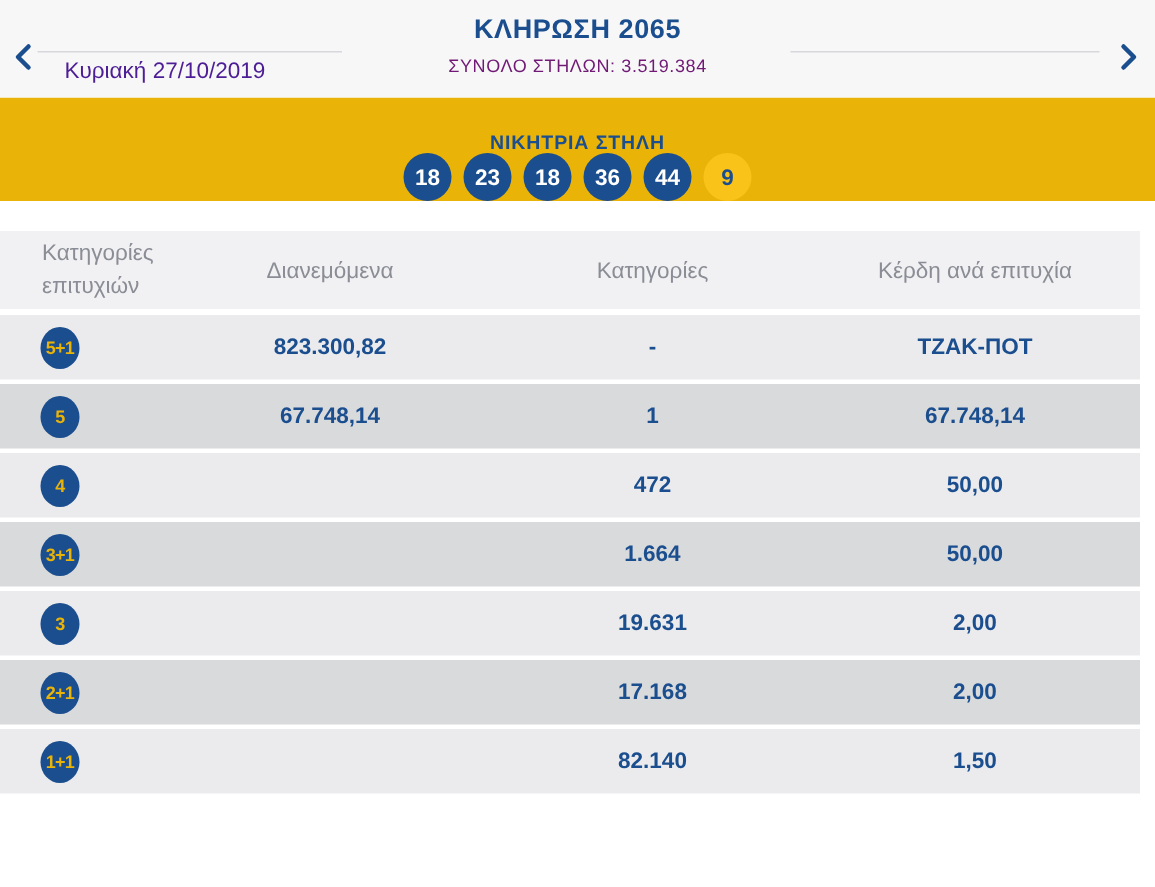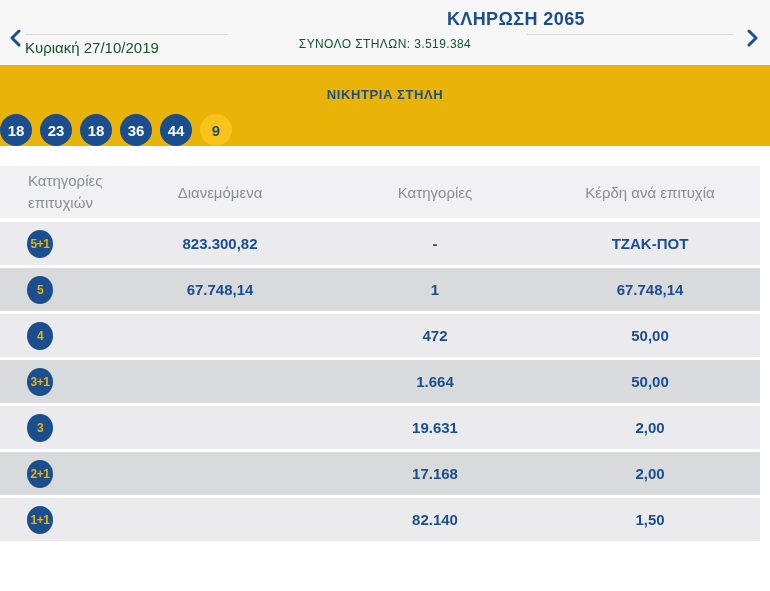--- a/index.html
+++ b/index.html
@@ -9,29 +9,29 @@
 
   
   .top-bar { position: relative; width: 770px; height: 65px; background: #f7f7f8; }
   .nav-btn { position: absolute; top: 28px; width: 22px; height: 22px; border: none;
     background: transparent; cursor: pointer; padding: 0; }
   .nav-prev { left: 4px; }
   .nav-next { right: 6px; }
   .hline { position: absolute; top: 34px; height: 1px; background: #d7d8dc; }
   .hline-left  { left: 25px;  width: 203px; }
   .hline-right { left: 527px; width: 206px; }
-  .draw-date { position: absolute; left: 25px; top: 39px; font-size: 15px; color: #14532d; }
+  .draw-date { position: absolute; left: 43px; top: 39px; font-size: 15px; color: #4c1d95; }
   .center-block { position: absolute; left: 185px; width: 400px; top: 9px; text-align: center; }
-  .draw-title { font-size: 18px; font-weight: bold; color: #1b4e8e; letter-spacing: .4px; text-align: right; }
-  .draw-subtitle { margin-top: 7px; font-size: 12px; color: #14532d; letter-spacing: .4px; }
+  .draw-title { font-size: 18px; font-weight: bold; color: #1b4e8e; letter-spacing: .4px; }
+  .draw-subtitle { margin-top: 7px; font-size: 12px; color: #701a75; letter-spacing: .4px; }
 
   
   .winning { text-align: center; padding-top: 22px; background: #eab308; }
   .winning-title { font-size: 13px; font-weight: bold; color: #1b4e8e; letter-spacing: .6px; }
-  .balls { margin-top: 12px; display: flex; gap: 8px; }
+  .balls { display: flex; justify-content: center; gap: 8px; }
   .ball { width: 32px; height: 32px; border-radius: 50%; background: #1b4e8e; color: #ffffff;
     font-size: 15px; font-weight: bold; display: flex; align-items: center; justify-content: center; }
   .ball.bonus { background: #f9c31a; color: #1b4e8e; }
 
   
   .results { width: 760px; margin-top: 20px; }
   .thead { display: flex; align-items: center; height: 52px; background: #f1f1f3;
     color: #8a8d95; font-size: 15px; }
   .col-cat   { width: 110px; text-align: center; line-height: 1.45; padding: 0 28px; }
   .col-dist  { width: 220px; text-align: center; }

